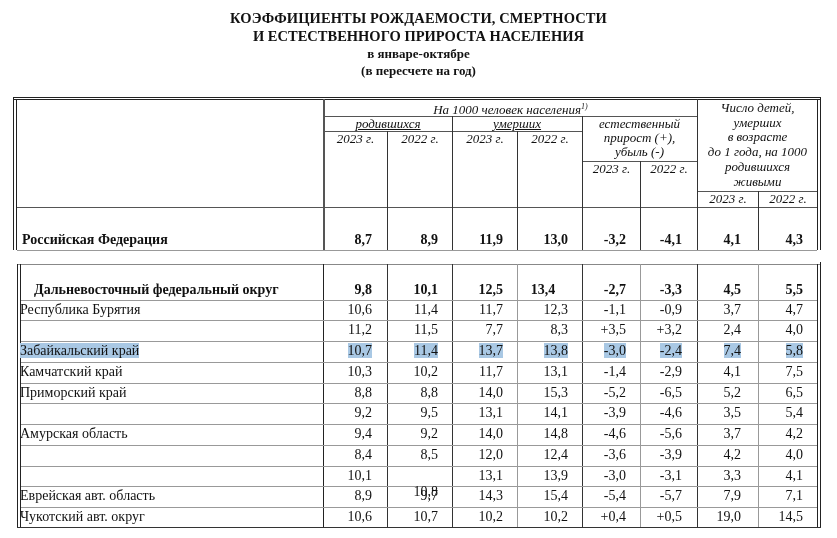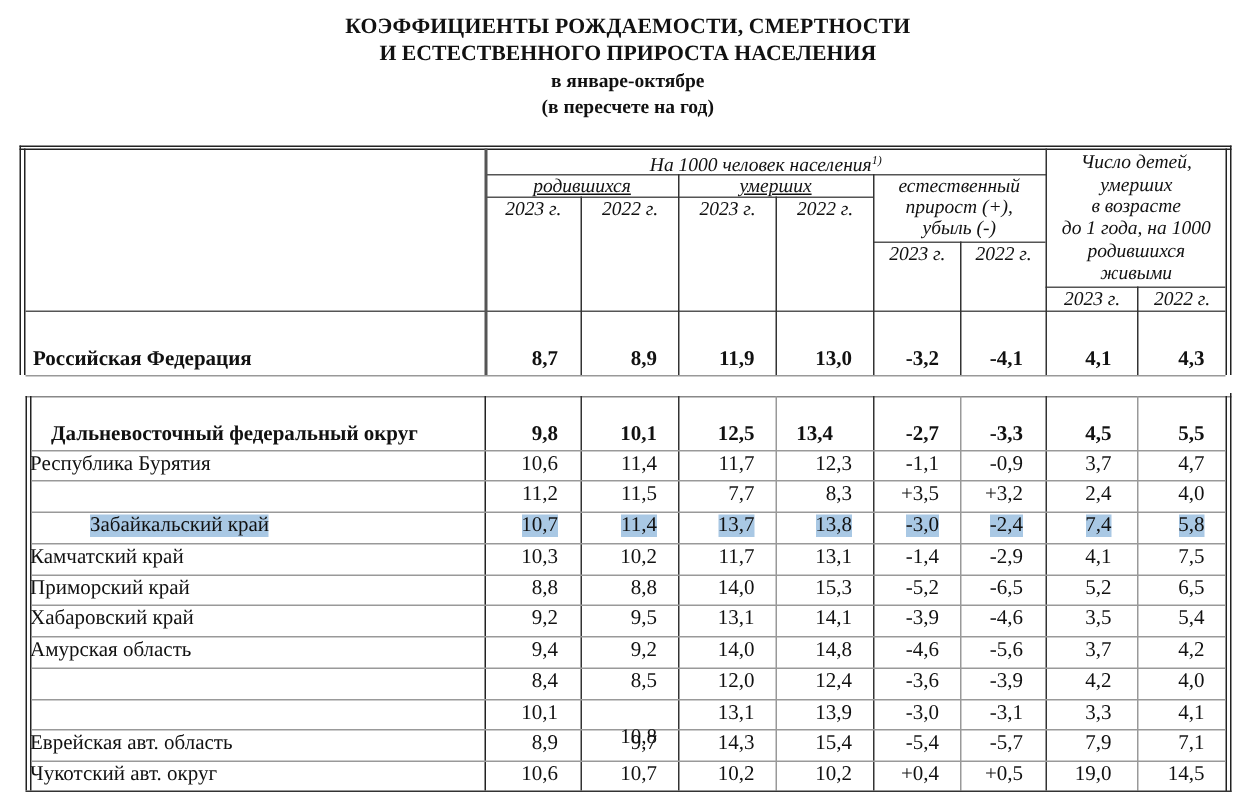--- a/index.html
+++ b/index.html
@@ -166,21 +166,21 @@
   <div class="cell" style="top:0; left:388px; width:50px;">11,5</div>
   <div class="cell" style="top:0; left:453px; width:50px;">7,7</div>
   <div class="cell" style="top:0; left:518px; width:50px;">8,3</div>
   <div class="cell" style="top:0; left:583px; width:43px;">+3,5</div>
   <div class="cell" style="top:0; left:641px; width:41px;">+3,2</div>
   <div class="cell" style="top:0; left:698px; width:43px;">2,4</div>
   <div class="cell" style="top:0; left:759px; width:44px;">4,0</div>
 </div>
 
 <div style="position:absolute; left:0; top:342px; width:837px; height:20px;">
-  <div class="name" style="top:0;margin-left:40px;"><span class="hlight">Забайкальский край</span></div>
+  <div class="name" style="top:0;"><span class="hlight">Забайкальский край</span></div>
   <div class="cell" style="top:0; left:324px; width:48px;"><span class="hlight">10,7</span></div>
   <div class="cell" style="top:0; left:388px; width:50px;"><span class="hlight">11,4</span></div>
   <div class="cell" style="top:0; left:453px; width:50px;"><span class="hlight">13,7</span></div>
   <div class="cell" style="top:0; left:518px; width:50px;"><span class="hlight">13,8</span></div>
   <div class="cell" style="top:0; left:583px; width:43px;"><span class="hlight">-3,0</span></div>
   <div class="cell" style="top:0; left:641px; width:41px;"><span class="hlight">-2,4</span></div>
   <div class="cell" style="top:0; left:698px; width:43px;"><span class="hlight">7,4</span></div>
   <div class="cell" style="top:0; left:759px; width:44px;"><span class="hlight">5,8</span></div>
 </div>
 
@@ -202,21 +202,20 @@
   <div class="cell" style="top:0; left:388px; width:50px;">8,8</div>
   <div class="cell" style="top:0; left:453px; width:50px;">14,0</div>
   <div class="cell" style="top:0; left:518px; width:50px;">15,3</div>
   <div class="cell" style="top:0; left:583px; width:43px;">-5,2</div>
   <div class="cell" style="top:0; left:641px; width:41px;">-6,5</div>
   <div class="cell" style="top:0; left:698px; width:43px;">5,2</div>
   <div class="cell" style="top:0; left:759px; width:44px;">6,5</div>
 </div>
 
 <div style="position:absolute; left:0; top:404px; width:837px; height:20px;">
-  <div class="name" style="top:0;">Хабаровский край</div>
   <div class="cell" style="top:0; left:324px; width:48px;">9,2</div>
   <div class="cell" style="top:0; left:388px; width:50px;">9,5</div>
   <div class="cell" style="top:0; left:453px; width:50px;">13,1</div>
   <div class="cell" style="top:0; left:518px; width:50px;">14,1</div>
   <div class="cell" style="top:0; left:583px; width:43px;">-3,9</div>
   <div class="cell" style="top:0; left:641px; width:41px;">-4,6</div>
   <div class="cell" style="top:0; left:698px; width:43px;">3,5</div>
   <div class="cell" style="top:0; left:759px; width:44px;">5,4</div>
 </div>
 

